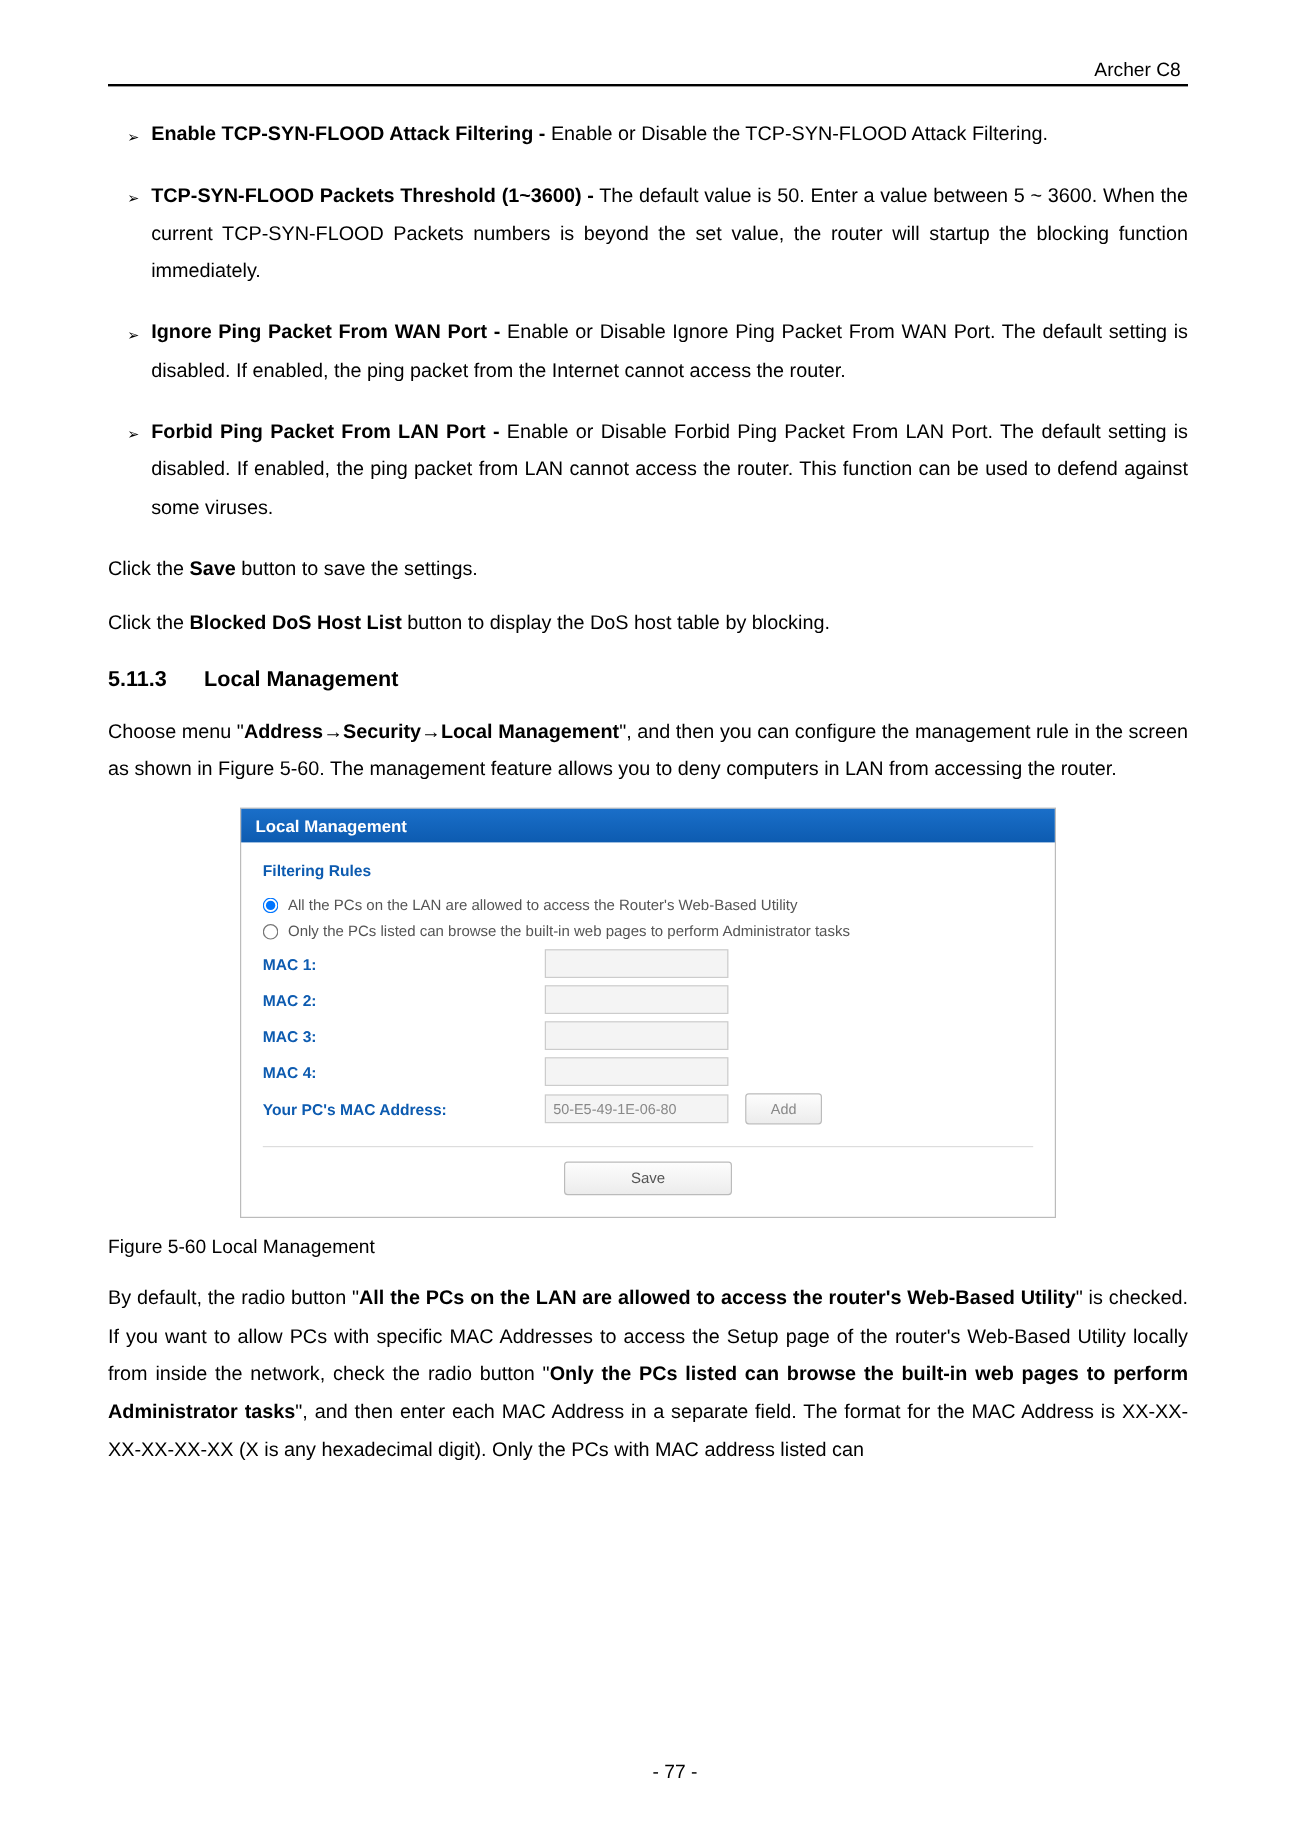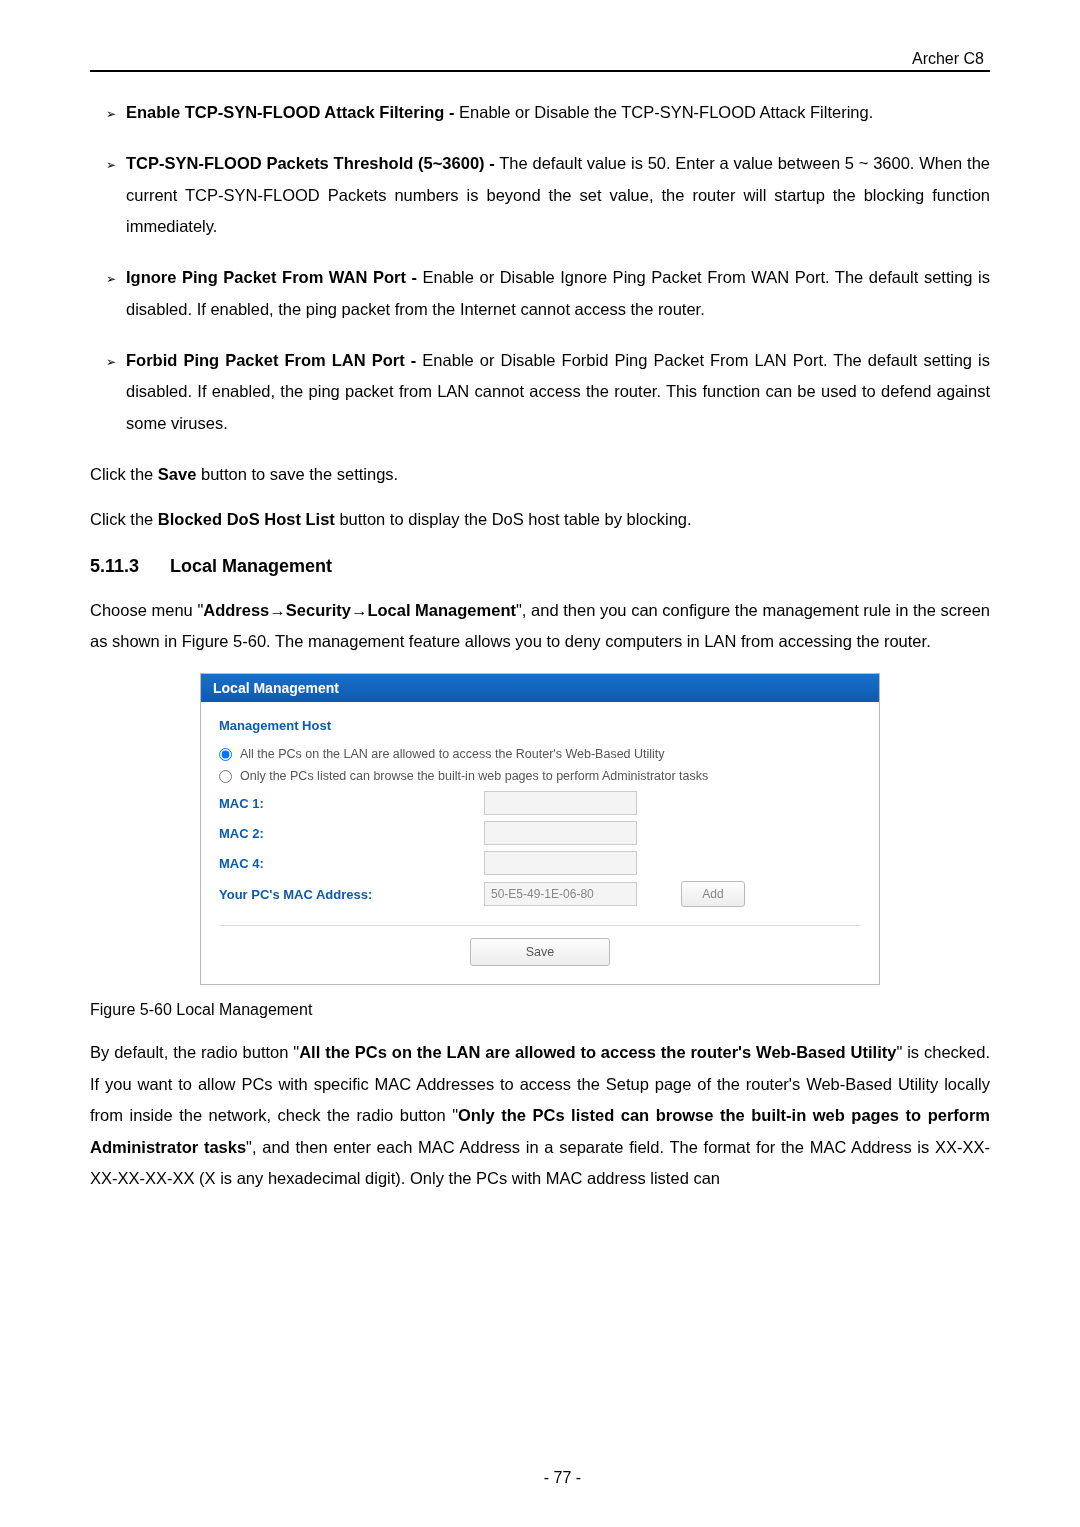--- a/index.html
+++ b/index.html
@@ -74,21 +74,20 @@
       align-items: center;
       margin-bottom: 8px;
       font-size: 12.5px;
       color: #555;
     }
     .radio-row input { margin-right: 8px; }
     .mac-row {
       display: flex;
       align-items: center;
       margin: 6px 0;
-      gap: 30px;
     }
     .mac-label {
       width: 235px;
       font-weight: bold;
       color: #0d5bb0;
       font-size: 13px;
     }
     .mac-input {
       width: 153px;
       height: 24px;
@@ -134,21 +133,21 @@
   <span class="header-left">Archer C8</span>
 </div>
 
 <div class="list-item">
   <div class="bullet">➢</div>
   <div class="list-text"><b>Enable TCP-SYN-FLOOD Attack Filtering -</b><span> Enable or Disable the TCP-SYN-FLOOD Attack Filtering.</span></div>
 </div>
 
 <div class="list-item">
   <div class="bullet">➢</div>
-  <div class="list-text"><b>TCP-SYN-FLOOD Packets Threshold (5~3600) -</b><span> The default value is 50. Enter a value between 5 ~ 3600. When the current TCP-SYN-FLOOD Packets numbers is beyond the set value, the router will startup the blocking function immediately.</span></div>
+  <div class="list-text"><b>TCP-SYN-FLOOD Packets Threshold (1~3600) -</b><span> The default value is 50. Enter a value between 5 ~ 3600. When the current TCP-SYN-FLOOD Packets numbers is beyond the set value, the router will startup the blocking function immediately.</span></div>
 </div>
 
 <div class="list-item">
   <div class="bullet">➢</div>
   <div class="list-text"><b>Ignore Ping Packet From WAN Port -</b><span> Enable or Disable Ignore Ping Packet From WAN Port. The default setting is disabled. If enabled, the ping packet from the Internet cannot access the router.</span></div>
 </div>
 
 <div class="list-item">
   <div class="bullet">➢</div>
   <div class="list-text"><b>Forbid Ping Packet From LAN Port -</b><span> Enable or Disable Forbid Ping Packet From LAN Port. The default setting is disabled. If enabled, the ping packet from LAN cannot access the router. This function can be used to defend against some viruses.</span></div>
@@ -159,38 +158,42 @@
 <p class="para"><span>Click the </span><b>Blocked DoS Host List</b><span> button to display the DoS host table by blocking.</span></p>
 
 <div class="section-heading"><span class="num">5.11.3</span><span>Local Management</span></div>
 
 <p class="para"><span>Choose menu "</span><b>Address</b><span>→</span><b>Security</b><span>→</span><b>Local Management</b><span>", and then you can configure the management rule in the screen as shown in Figure 5-60. The management feature allows you to deny computers in LAN from accessing the router.</span></p>
 
 <div class="figure">
   <div class="figure-box">
     <div class="figure-header">Local Management</div>
     <div class="figure-content">
-      <div class="mgmt-rules">Management Host</div>
+      <div class="mgmt-rules">Filtering Rules</div>
       <div class="radio-row">
         <input type="radio" checked="" style="">
         <span>All the PCs on the LAN are allowed to access the Router's Web-Based Utility</span>
       </div>
       <div class="radio-row">
         <input type="radio" style="">
         <span>Only the PCs listed can browse the built-in web pages to perform Administrator tasks</span>
       </div>
       <div class="mac-row">
         <div class="mac-label">MAC 1:</div>
         <input class="mac-input" disabled="" style="">
       </div>
       <div class="mac-row">
         <div class="mac-label">MAC 2:</div>
         <input class="mac-input" disabled="" style="">
       </div>
       <div class="mac-row">
+        <div class="mac-label">MAC 3:</div>
+        <input class="mac-input" disabled="" style="">
+      </div>
+      <div class="mac-row">
         <div class="mac-label">MAC 4:</div>
         <input class="mac-input" disabled="" style="">
       </div>
       <div class="mac-row">
         <div class="mac-label">Your PC's MAC Address:</div>
         <input class="mac-input" disabled="" value="50-E5-49-1E-06-80" style="">
         <button class="add-btn" disabled="">Add</button>
       </div>
       <div class="figure-save-row">
         <button class="save-btn">Save</button>

